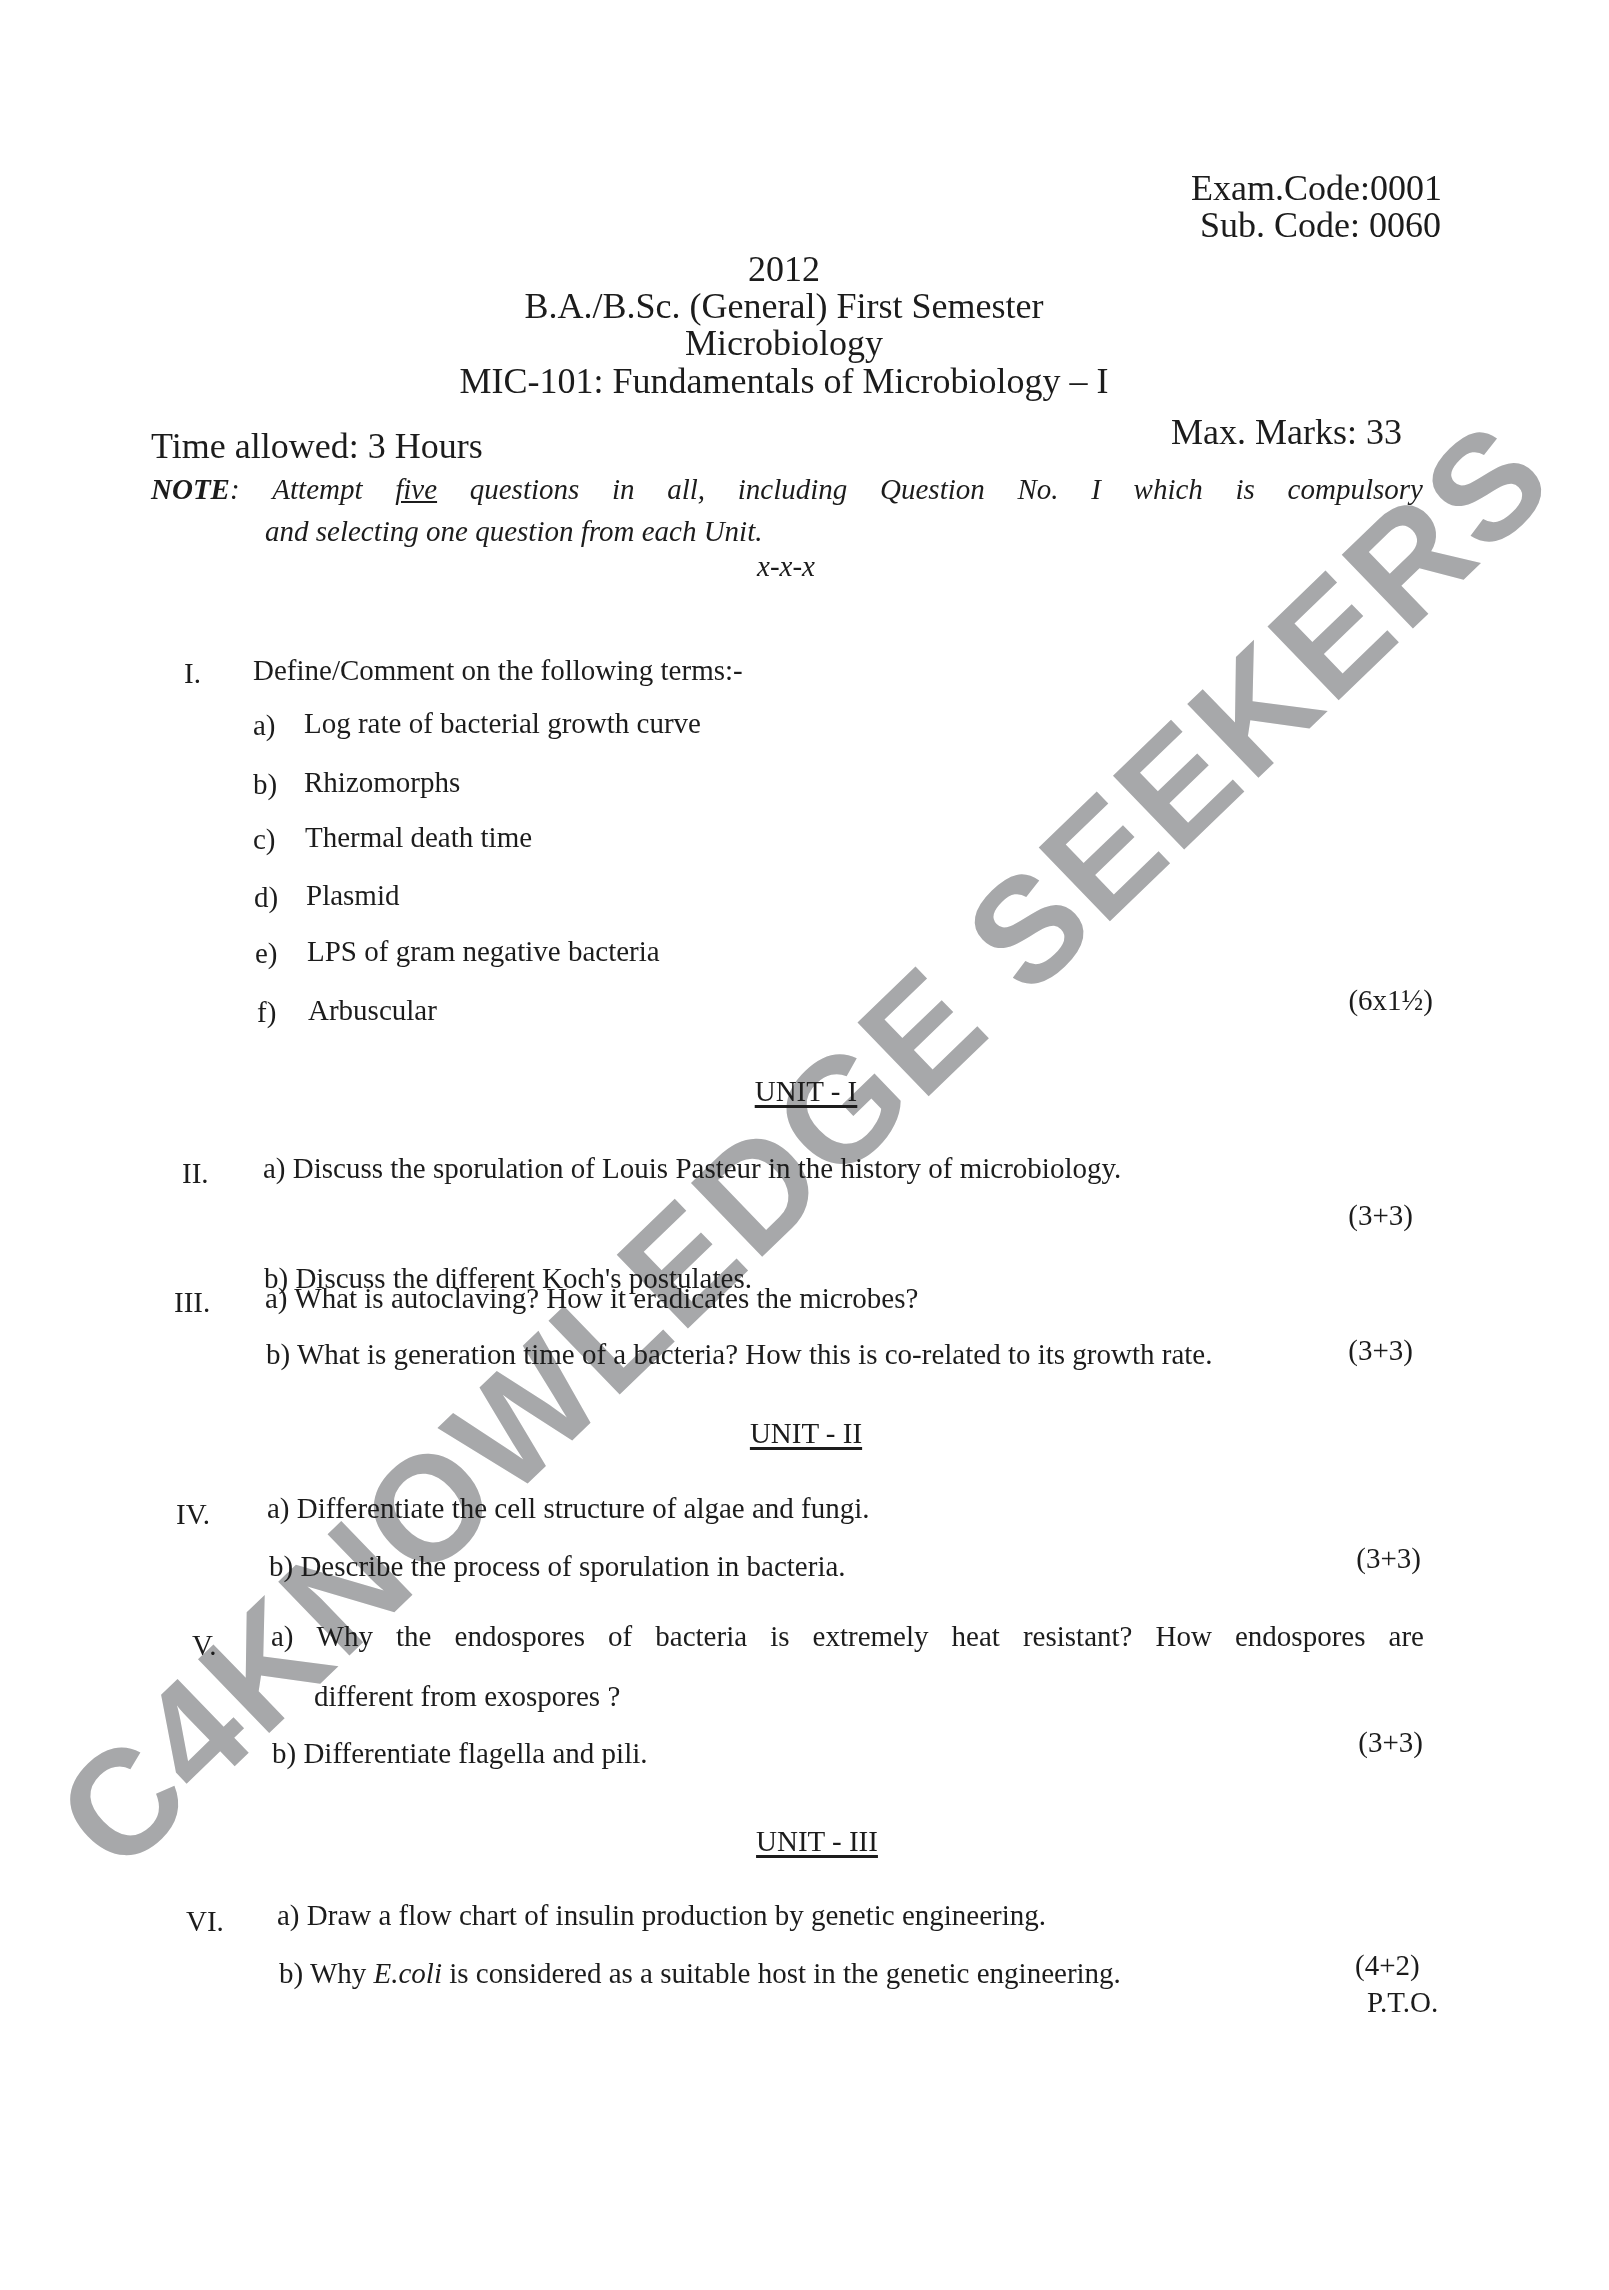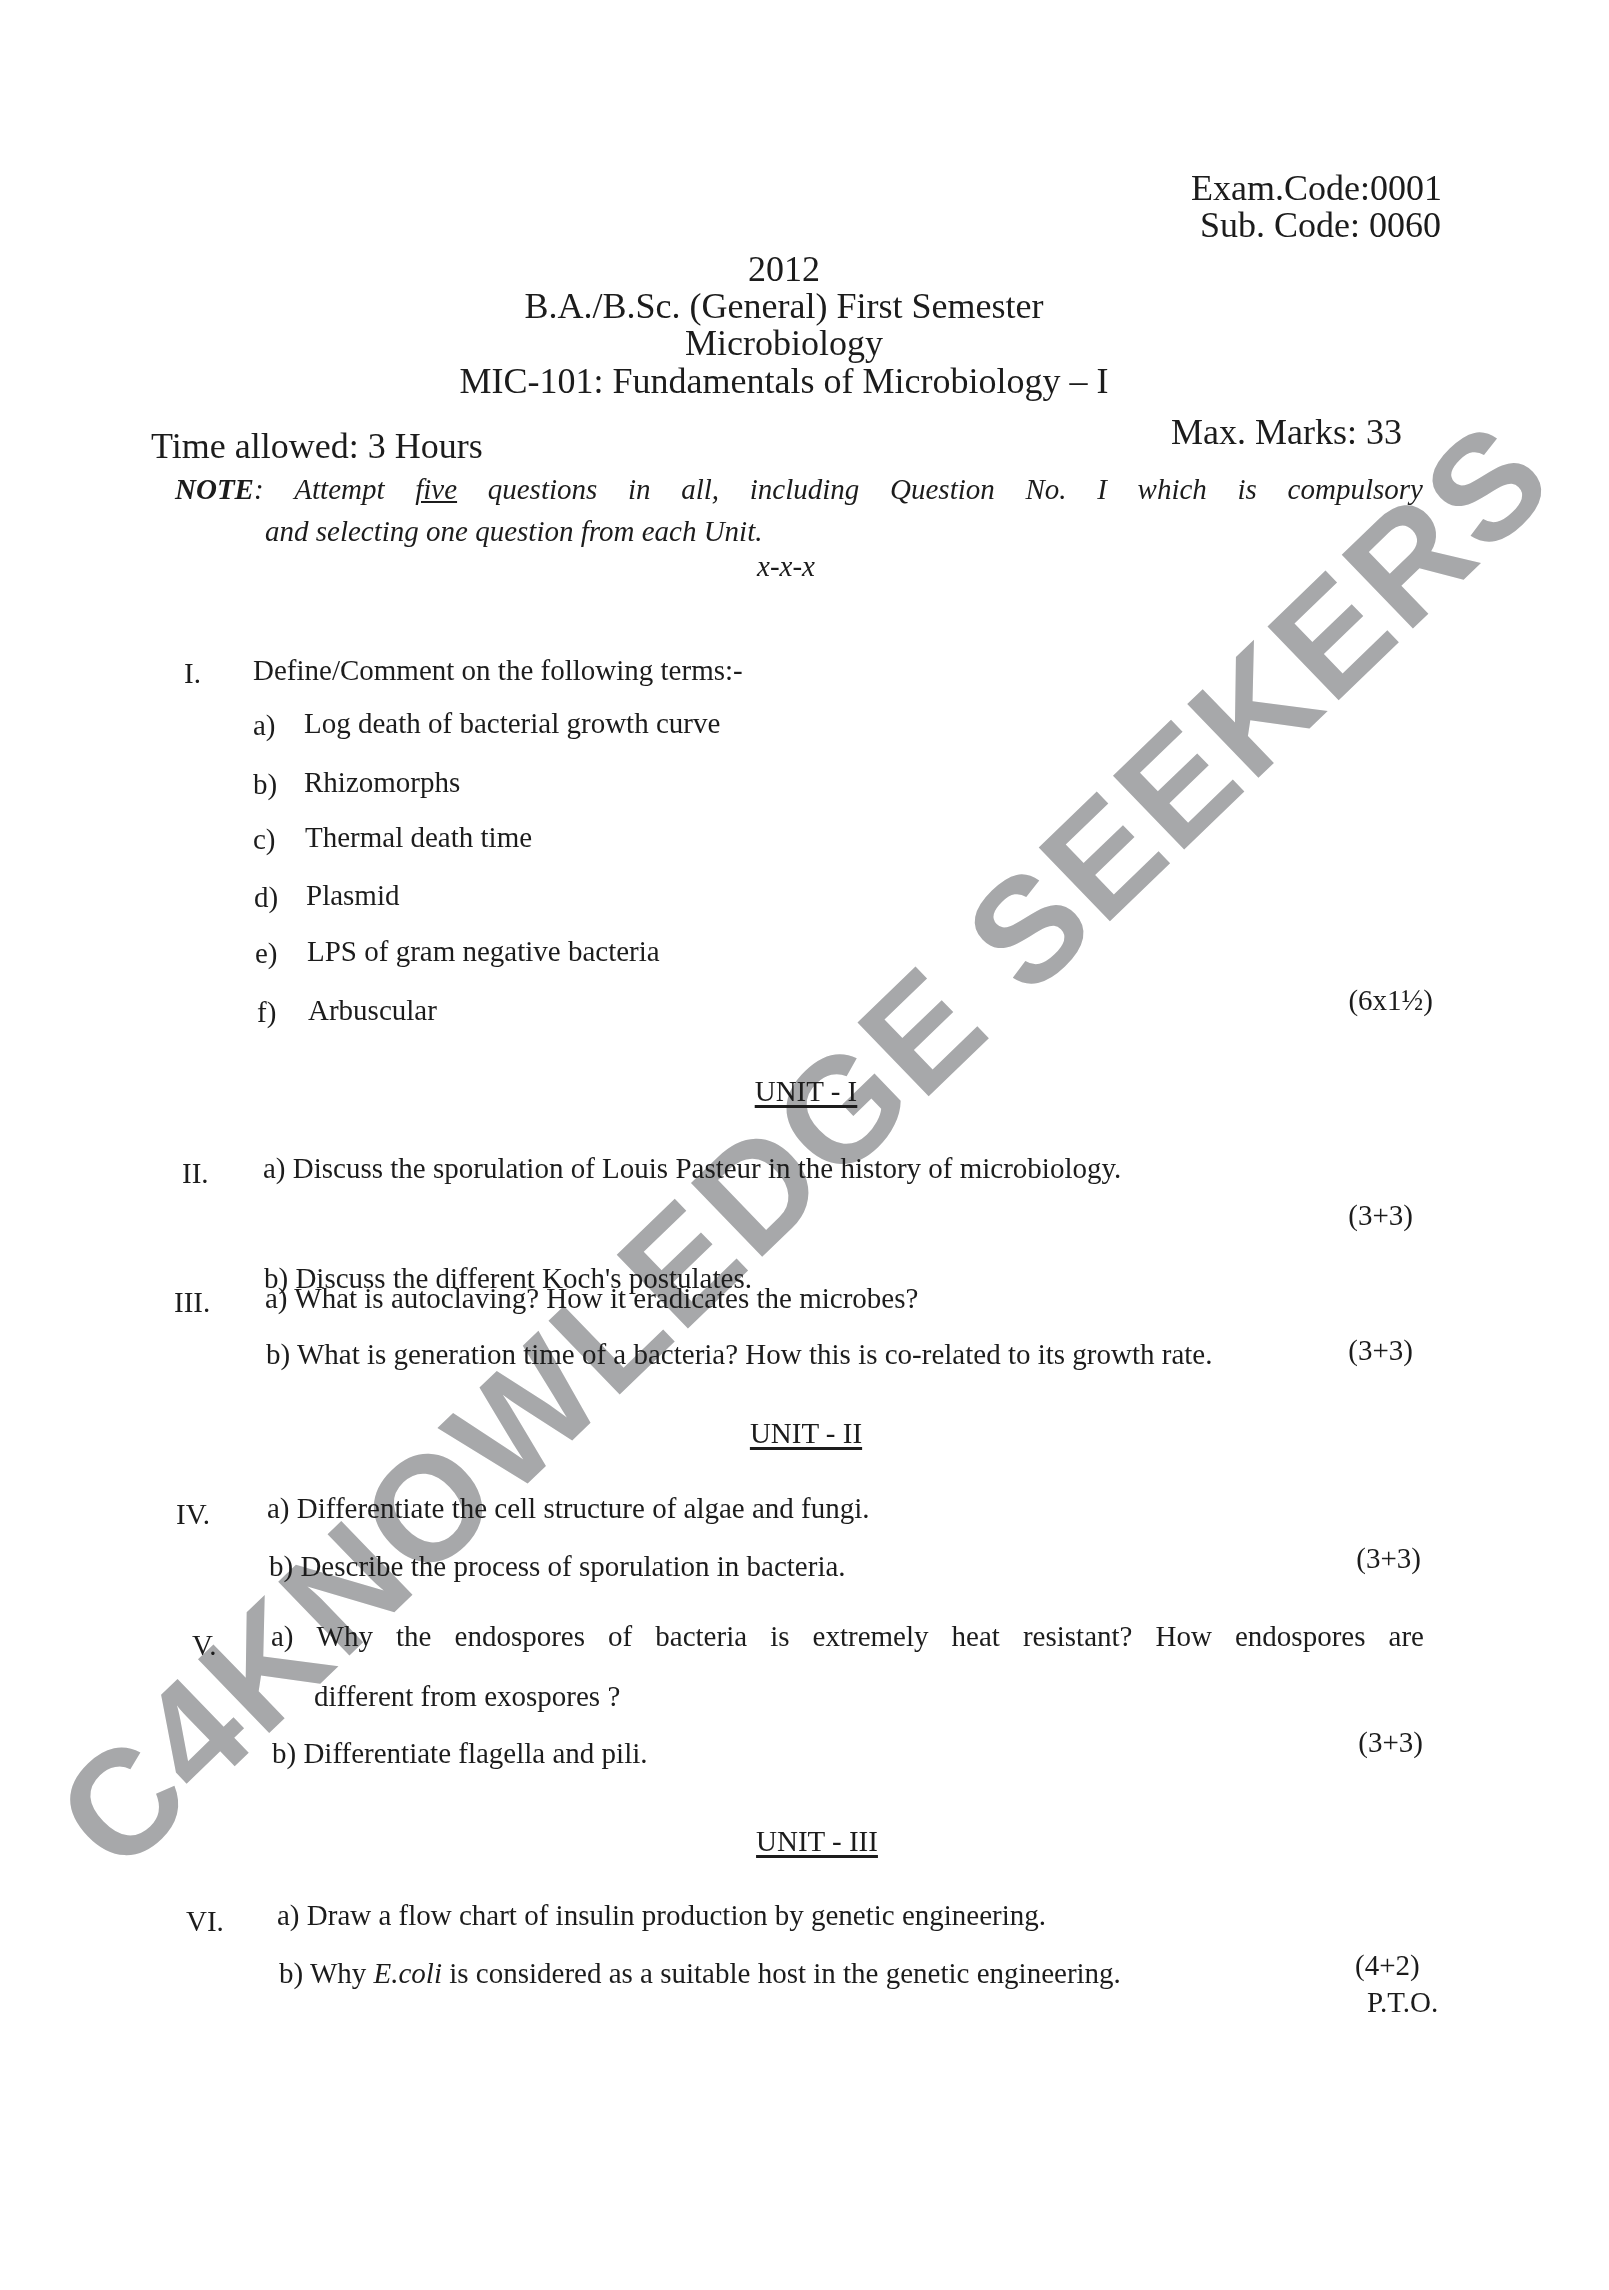--- a/index.html
+++ b/index.html
@@ -11,21 +11,21 @@
                font-size:149px; letter-spacing:3.9px; color:#a7a8aa; white-space:nowrap; z-index:1; line-height:1; }
   .t { position:absolute; white-space:nowrap; z-index:2; font-size:29px; line-height:1; }
   .hdr { font-size:36px; }
   .center { transform:translateX(-50%); }
   .right { transform:translateX(-100%); }
   .italic { font-style:italic; }
   .unit { font-weight:normal; font-size:29px; text-decoration:underline; text-decoration-thickness:2.9px; text-underline-offset:3.9px; }
   .num { position:absolute; z-index:2; font-size:29px; line-height:1; }
   .note-line { position:absolute; left:151px; top:475px; width:1272px; z-index:2; font-size:29px;
                line-height:1; display:flex; justify-content:space-between; font-style:italic; white-space:nowrap; }
-  .note-line .nl { font-style:italic; font-weight:bold;margin-left:24px; }
+  .note-line .nl { font-style:italic; font-weight:bold; }
   .u { text-decoration:underline; }
 </style>
 </head>
 <body>
 
 <div class="page">
 
   <div class="watermark">C4KNOWLEDGE SEEKERS</div>
 
   <div class="t hdr" style="left:1191px; top:170px;">Exam.Code:0001</div>
@@ -52,21 +52,21 @@
     <span>is</span>
     <span>compulsory</span>
   </div>
   <div class="t italic" style="left:265px; top:517px;">and selecting one question from each Unit.</div>
   <div class="t italic center" style="left:786px; top:552px;">x-x-x</div>
 
   <div class="num" style="left:184px; top:659px;">I.</div>
   <div class="t" style="left:253px; top:656px;">Define/Comment on the following terms:-</div>
 
   <div class="t" style="left:253px; top:711px;">a)</div>
-  <div class="t" style="left:304px; top:709px;">Log death of bacterial growth curve</div>
+  <div class="t" style="left:304px; top:709px;">Log rate of bacterial growth curve</div>
   <div class="t" style="left:253px; top:770px;">b)</div>
   <div class="t" style="left:304px; top:768px;">Rhizomorphs</div>
   <div class="t" style="left:253px; top:825px;">c)</div>
   <div class="t" style="left:305px; top:823px;">Thermal death time</div>
   <div class="t" style="left:254px; top:883px;">d)</div>
   <div class="t" style="left:306px; top:881px;">Plasmid</div>
   <div class="t" style="left:255px; top:939px;">e)</div>
   <div class="t" style="left:307px; top:937px;">LPS of gram negative bacteria</div>
   <div class="t" style="left:257px; top:998px;">f)</div>
   <div class="t" style="left:308px; top:996px;">Arbuscular</div>

